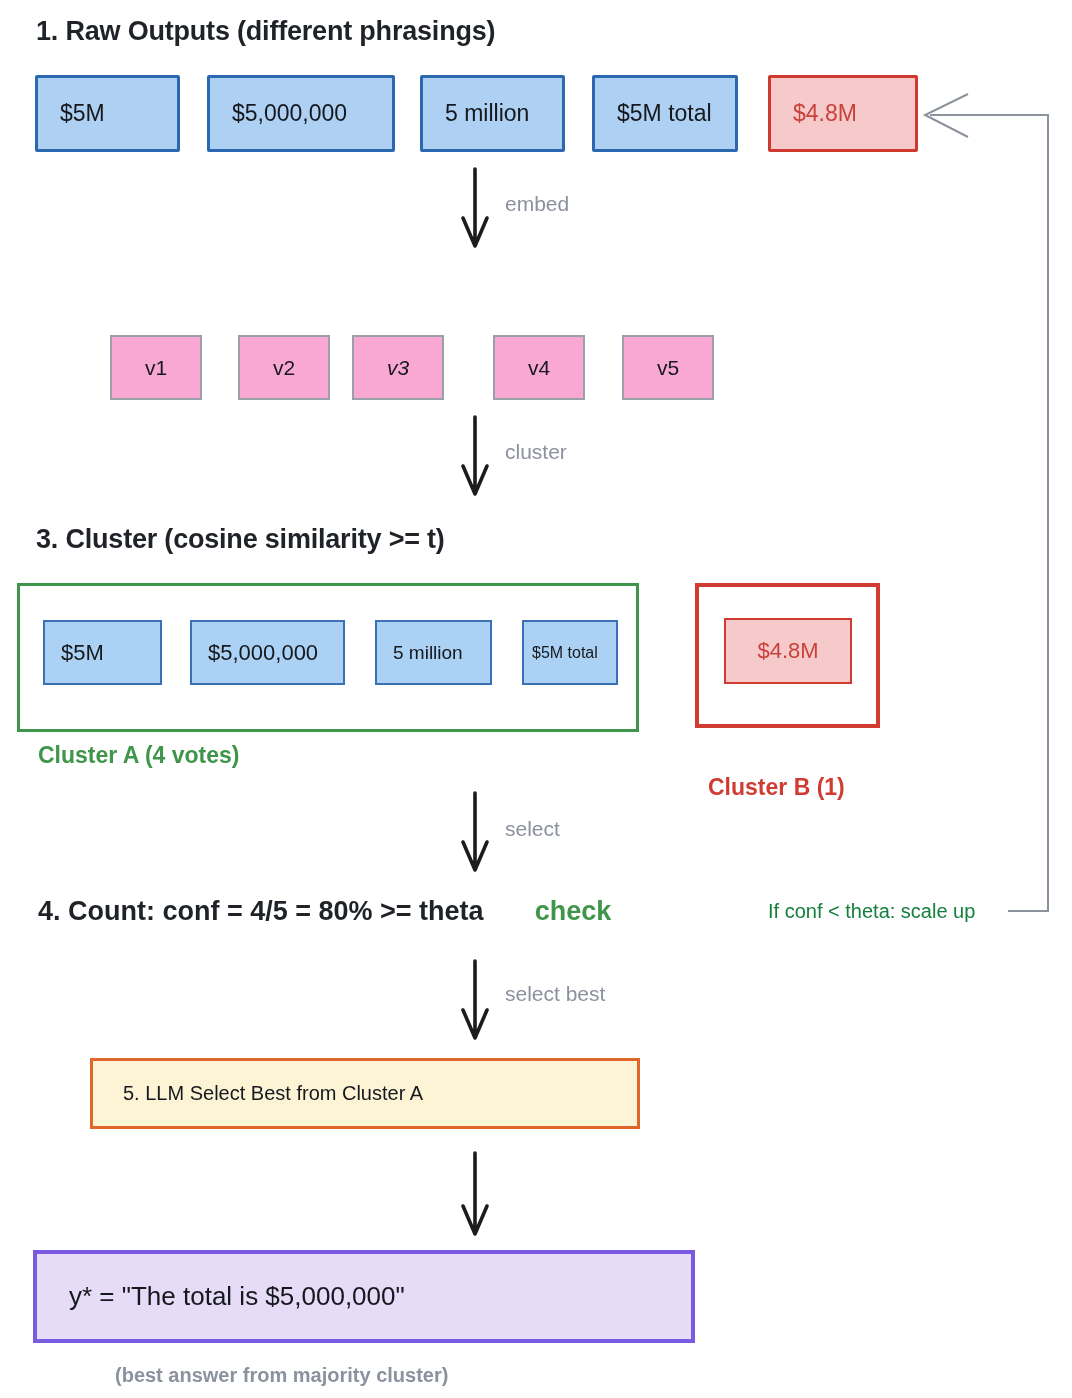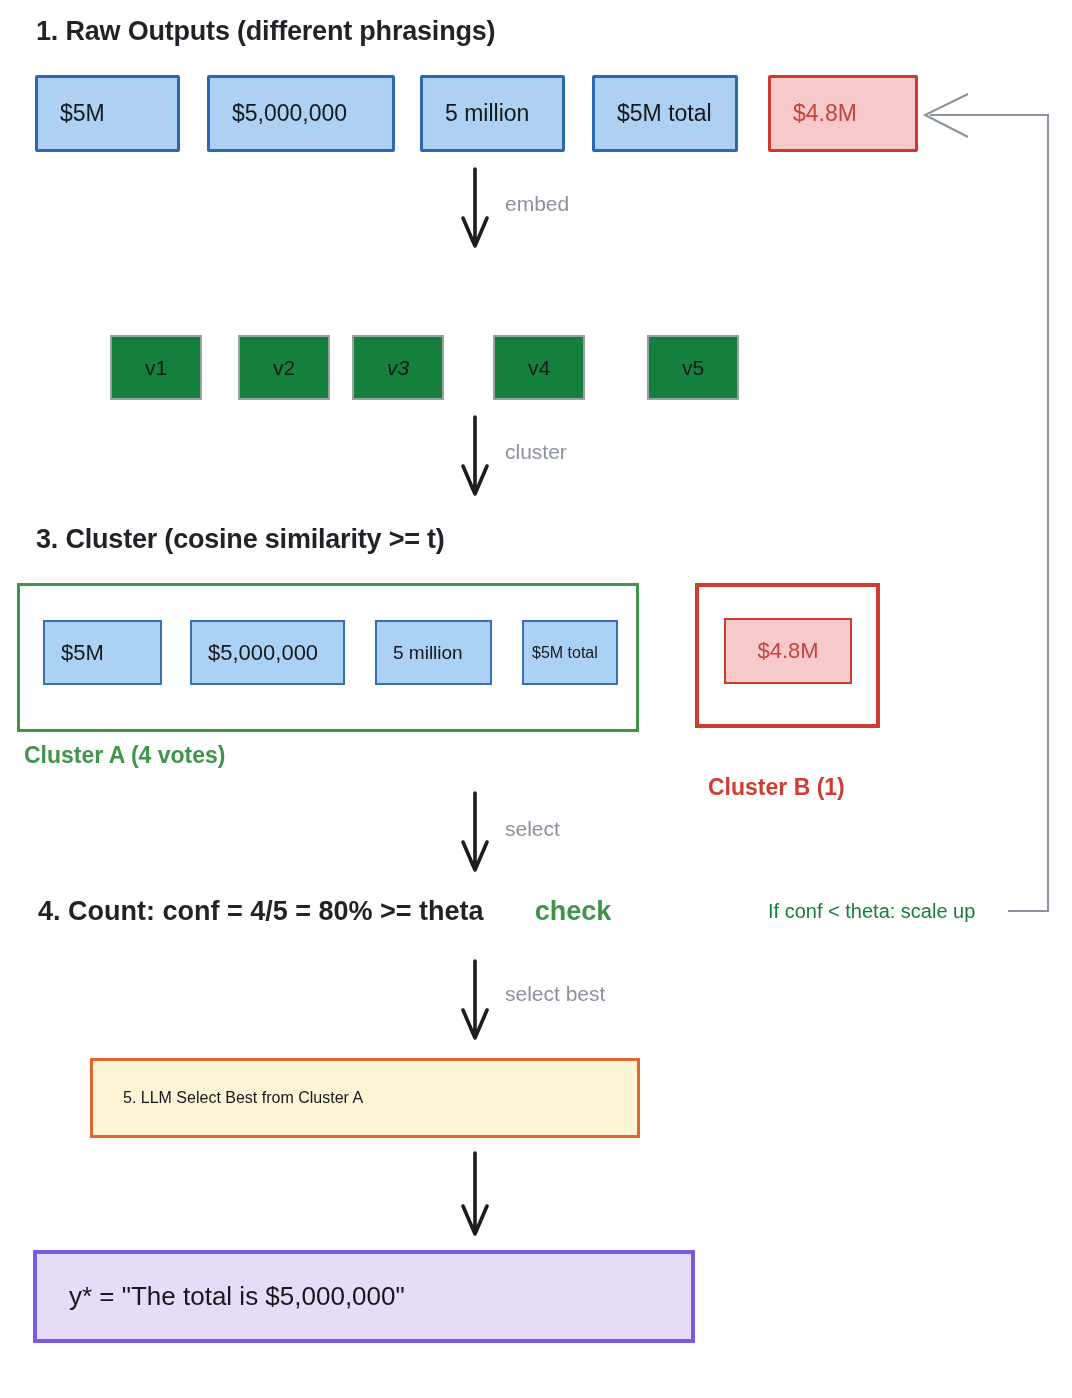--- a/index.html
+++ b/index.html
@@ -7,21 +7,21 @@
   body { font-family:"Liberation Sans","DejaVu Sans",sans-serif; }
   #canvas { position:relative; width:1072px; height:1398px; background:#ffffff; overflow:hidden; }
 
   .section-title { position:absolute; font-size:27px; font-weight:600; color:#1f2328; letter-spacing:-0.2px; white-space:nowrap; }
 
   .outbox { position:absolute; top:75px; height:77px; display:flex; align-items:center;
             padding-left:22px; font-size:23px; color:#15181d; border-radius:2px; }
   .blue  { background:#aed0f2; border:3px solid #2b68b0; }
   .red   { background:#f6caca; border:3px solid #cf3a30; color:#c7423b; }
 
-  .vbox { position:absolute; top:335px; width:92px; height:65px; background:#15803d;
+  .vbox { position:absolute; top:335px; width:92px; height:65px; background:#f9a8d4;
           border:2px solid #9aa0a8; display:flex; align-items:center; justify-content:center;
           font-size:21px; color:#15181d; }
 
   .frame-green { position:absolute; left:17px; top:583px; width:622px; height:149px;
                  border:3px solid #3f9549; background:#ffffff; }
   .frame-red   { position:absolute; left:695px; top:583px; width:185px; height:145px;
                  border:4px solid #d13c32; background:#ffffff; }
 
   .inner-blue { position:absolute; top:620px; height:65px; background:#abd2f4;
                 border:2px solid #3a70b5; display:flex; align-items:center;
@@ -35,23 +35,23 @@
   .red-text   { color:#d13c32;margin-top:32px; }
 
   .arrow-label { position:absolute; font-size:21px; color:#8b919d; font-weight:500; white-space:nowrap; }
   .down-arrow  { position:absolute; left:457px; }
 
   .step4-row { position:absolute; left:38px; top:896px; display:flex; align-items:baseline; gap:51px; }
   .step4-row .t { font-size:27px; font-weight:600; color:#1f2328; white-space:nowrap; }
   .step4-row .ok { font-size:27px; font-weight:600; color:#3f9549; }
   .feedback-text { position:absolute; left:768px; top:900px; font-size:20px; color:#15803d; font-weight:500; white-space:nowrap; }
 
-  .llm-box { position:absolute; left:90px; top:1058px; width:550px; height:80px;
+  .llm-box { position:absolute; left:90px; top:1058px; width:550px; height:71px;
              background:#fdf4d6; border:3px solid #e0662b; display:flex; align-items:center;
-             padding-left:30px; font-size:16px; color:#15181d; }
+             padding-left:30px; font-size:20px; color:#15181d; }
 
   .result-box { position:absolute; left:33px; top:1250px; width:662px; height:93px;
                 background:#e6dcf8; border:4px solid #7a5be0; display:flex; align-items:center;
                 padding-left:32px; font-size:26px; color:#15181d; }
   .caption { position:absolute; left:115px; top:1364px; font-size:20px; color:#8b919d; font-weight:600; white-space:nowrap; }
 
   svg { display:block; }
   #feedback-overlay { position:absolute; left:0; top:0; pointer-events:none; }
 </style>
 </head>
@@ -70,35 +70,35 @@
   <svg class="down-arrow" style="top:166px;" width="36" height="84" viewBox="0 0 36 84">
     <path d="M18 3 L18 77 M6 52 L18 80 L30 52" stroke="#1c1c1c" stroke-width="3.6" fill="none" stroke-linecap="round" stroke-linejoin="round"></path>
   </svg>
   <div class="arrow-label" style="left:505px; top:192px;">embed</div>
 
 
   <div class="vbox" style="left:110px;">v1</div>
   <div class="vbox" style="left:238px;">v2</div>
   <div class="vbox" style="left:352px;font-style:italic;">v3</div>
   <div class="vbox" style="left:493px;">v4</div>
-  <div class="vbox" style="left:622px;margin-left:25px;">v5</div>
+  <div class="vbox" style="left:622px;">v5</div>
 
   <svg class="down-arrow" style="top:414px;" width="36" height="84" viewBox="0 0 36 84">
     <path d="M18 3 L18 77 M6 52 L18 80 L30 52" stroke="#1c1c1c" stroke-width="3.6" fill="none" stroke-linecap="round" stroke-linejoin="round"></path>
   </svg>
   <div class="arrow-label" style="left:505px; top:440px;">cluster</div>
 
   <div class="section-title" style="left:36px; top:524px;">3. Cluster (cosine similarity &gt;= t)</div>
 
   <div class="frame-green"></div>
   <div class="inner-blue" style="left:43px;  width:119px; font-size:22px;">$5M</div>
   <div class="inner-blue" style="left:190px; width:155px; font-size:22px;">$5,000,000</div>
   <div class="inner-blue" style="left:375px; width:117px; font-size:19px;">5 million</div>
   <div class="inner-blue" style="left:522px; width:96px;  font-size:16px; padding-left:8px;">$5M total</div>
-  <div class="cluster-label green-text" style="left:24px; top:742px;">Cluster A (4 votes)</div>
+  <div class="cluster-label green-text" style="left:38px; top:742px;">Cluster A (4 votes)</div>
 
   <div class="frame-red"></div>
   <div class="inner-pink">$4.8M</div>
   <div class="cluster-label red-text" style="left:708px; top:742px;">Cluster B (1)</div>
 
   <svg class="down-arrow" style="top:790px;" width="36" height="84" viewBox="0 0 36 84">
     <path d="M18 3 L18 77 M6 52 L18 80 L30 52" stroke="#1c1c1c" stroke-width="3.6" fill="none" stroke-linecap="round" stroke-linejoin="round"></path>
   </svg>
   <div class="arrow-label" style="left:505px; top:817px;">select</div>
 
@@ -118,14 +118,15 @@
   </svg>
   <div class="arrow-label" style="left:505px; top:982px;">select best</div>
 
   <div class="llm-box">5. LLM Select Best from Cluster A</div>
 
   <svg class="down-arrow" style="top:1150px;" width="36" height="88" viewBox="0 0 36 88">
     <path d="M18 3 L18 81 M6 56 L18 84 L30 56" stroke="#1c1c1c" stroke-width="3.6" fill="none" stroke-linecap="round" stroke-linejoin="round"></path>
   </svg>
 
   <div class="result-box">y* = "The total is $5,000,000"</div>
+  <div class="caption">(best answer from majority cluster)</div>
 
 </div>
 
 </body></html>

